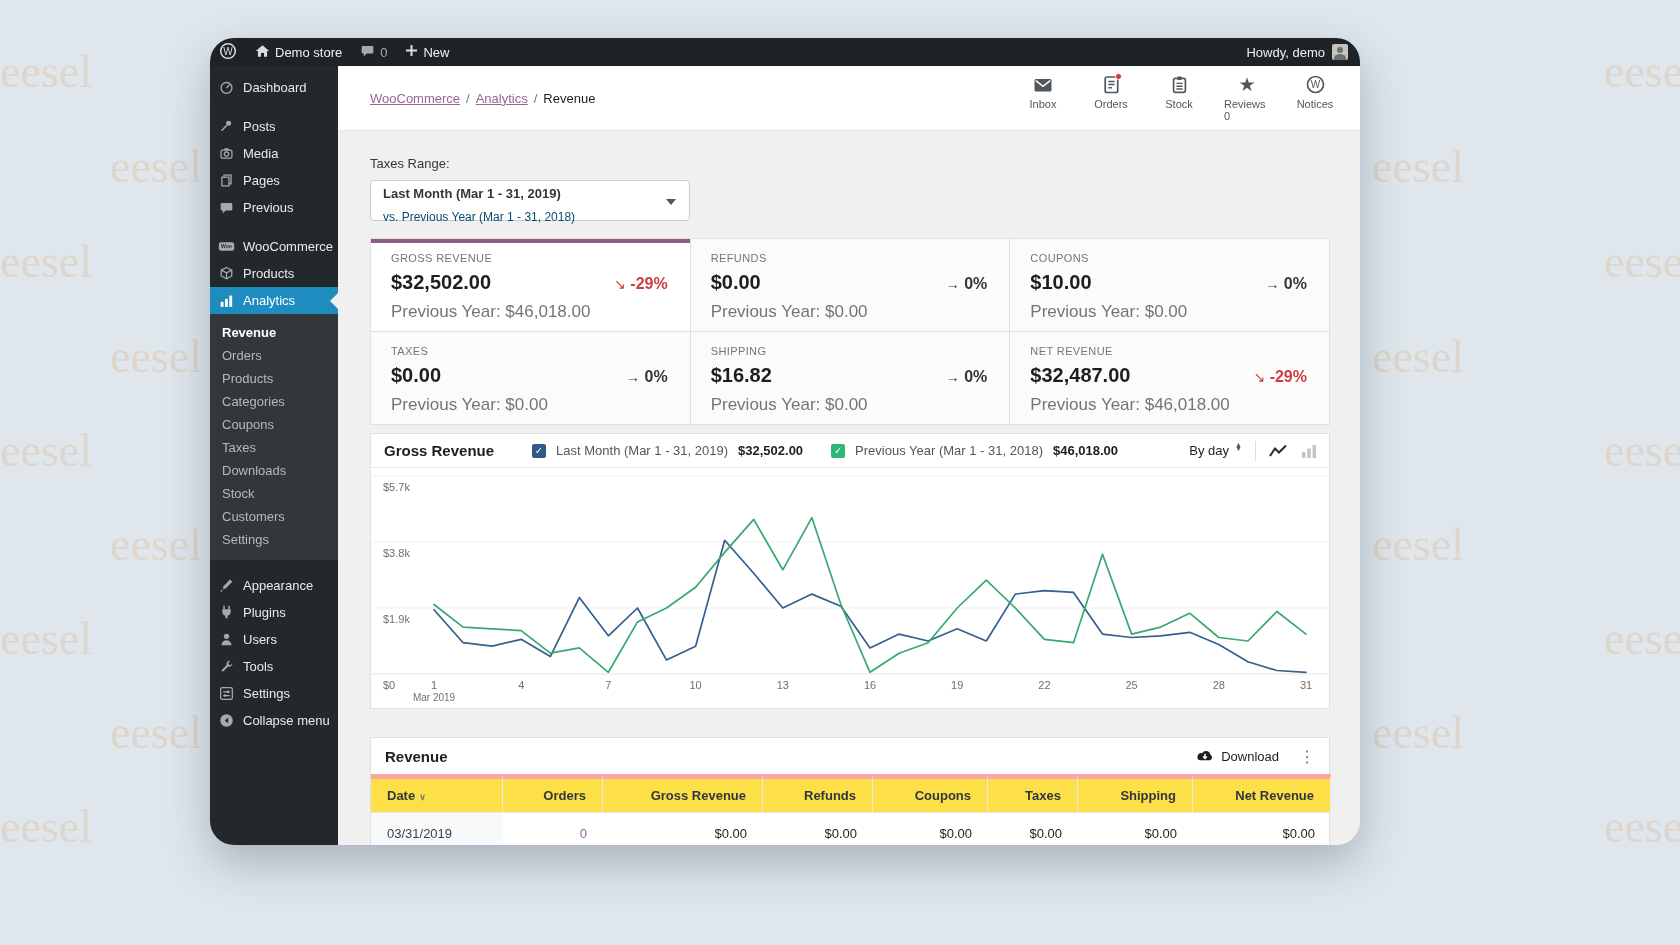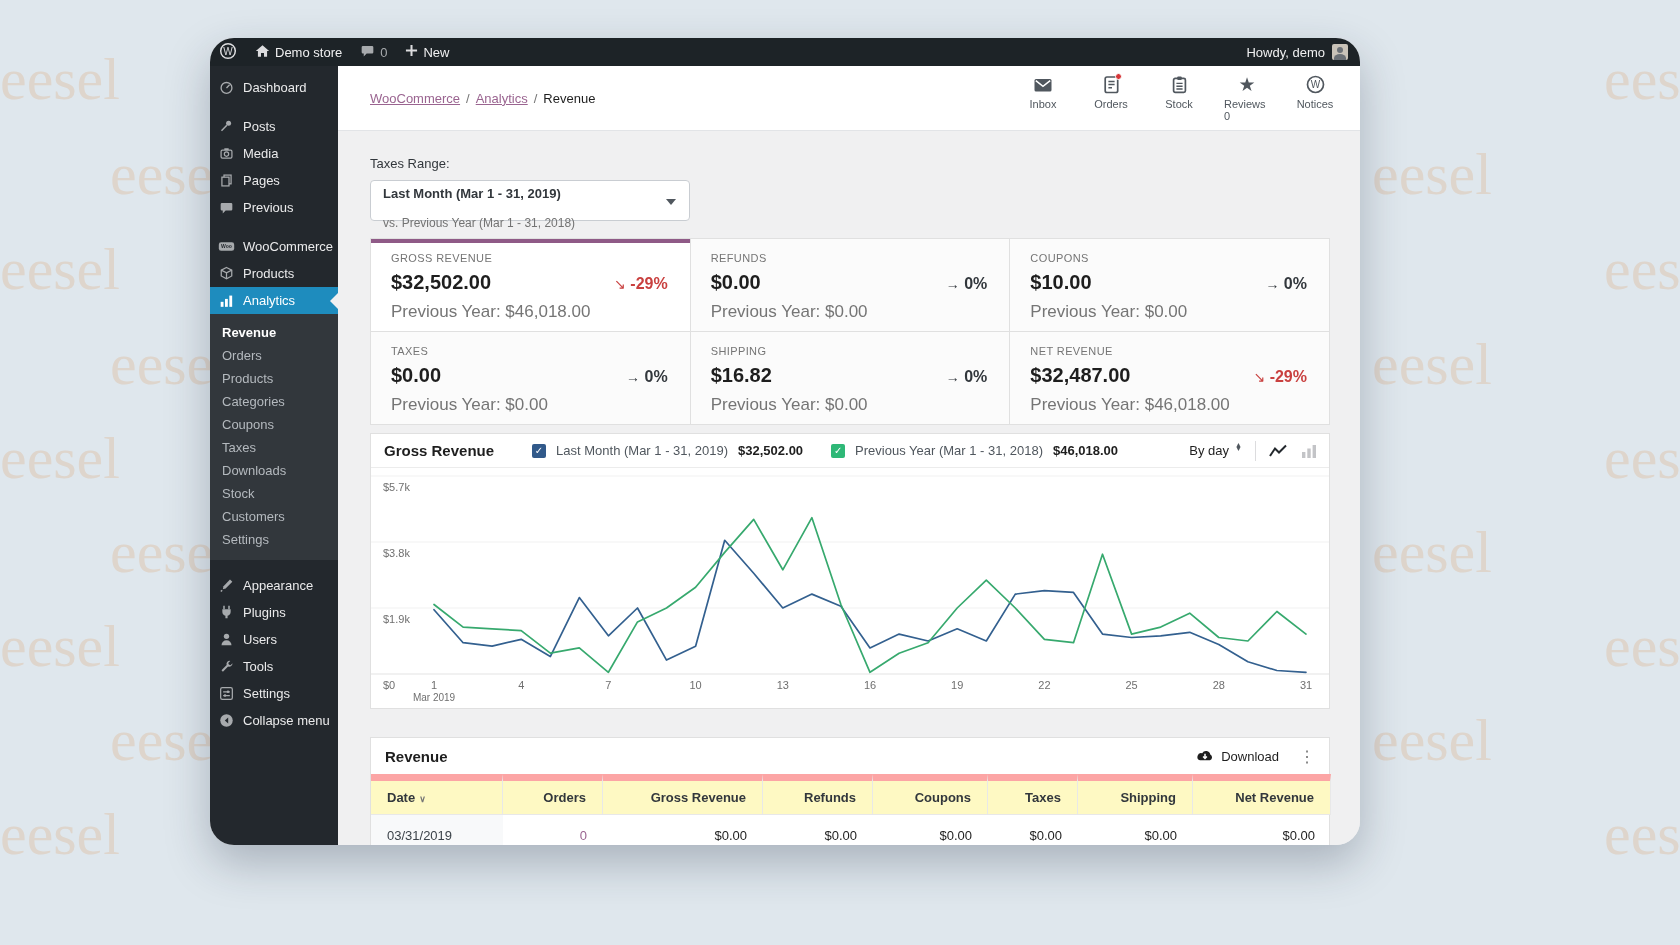--- a/index.html
+++ b/index.html
@@ -1,20 +1,20 @@
 <!DOCTYPE html>
 <html><head>
 <meta charset="utf-8">
 <style>
   * { margin:0; padding:0; box-sizing:border-box; }
   html,body { width:1680px; height:945px; overflow:hidden; }
   body { background:#dfe7ed; font-family:"Liberation Sans", sans-serif; position:relative; }
 
   
-  .wm { position:absolute; font-family:"Liberation Serif", serif; font-size:60px; color:#ded5cc; user-select:none; white-space:nowrap; }
+  .wm { position:absolute; font-family:"Liberation Serif", serif; font-size:46px; color:#ded5cc; user-select:none; white-space:nowrap; }
 
   
   .window { position:absolute; left:210px; top:38px; width:1150px; height:807px;
             border-radius:24px; overflow:hidden; background:#f0f0f1;
             box-shadow:0 18px 45px rgba(30,40,60,.28); }
 
   
   .adminbar { position:absolute; left:0; top:0; width:100%; height:28px; background:#1d2327;
               display:flex; align-items:center; color:#f0f0f1; font-size:13px; z-index:5; }
   .ab-item { display:flex; align-items:center; gap:5px; padding:0 9px; height:100%; cursor:pointer; }
@@ -49,21 +49,21 @@
   .act-btn .aicon { height:20px; display:flex; align-items:center; justify-content:center; position:relative; }
   .act-btn .alabel { font-size:11px; color:#50575e; }
   .star-glyph { font-size:19px; line-height:19px; color:#50575e; }
   .red-dot { position:absolute; right:-2px; top:-2px; width:7px; height:7px; border-radius:50%; background:#d63638; border:1.5px solid #fff; }
 
   .content { position:relative; padding-left:32px; }
   .dr-label { margin-top:25px; font-size:13px; color:#32373c; }
   .dr-box { margin-top:9px; width:320px; height:41px; background:#fff; border:1px solid #c9cdd2; border-radius:4px;
             padding:5px 30px 5px 12px; position:relative; cursor:pointer; }
   .dr-primary { font-size:13px; font-weight:bold; color:#32373c; }
-  .dr-secondary { font-size:12px; color:#737373; margin-top:15px; }
+  .dr-secondary { font-size:12px; color:#0c4a6e; margin-top:9px; }
   .dr-caret { position:absolute; right:13px; top:18px; width:0; height:0;
               border-left:5px solid transparent; border-right:5px solid transparent; border-top:6px solid #50575e; }
 
   
   .cards { margin-top:17px; width:960px; display:grid; grid-template-columns:repeat(3,1fr); grid-auto-rows:92px;
            gap:1px; background:#e0e0e0; border:1px solid #e0e0e0; }
   .card { background:#fbfbfb; padding:13px 20px 0; position:relative; cursor:pointer; }
   .card.selected { background:#fff; }
   .card.selected .accent { position:absolute; left:0; top:0; width:100%; height:4px; background:#8f5a87; }
   .card-label { font-size:11px; color:#757575; letter-spacing:.4px; }
@@ -94,21 +94,21 @@
   .ctype .icon-btn { cursor:pointer; display:flex; }
 
   
   .table-panel { margin-top:28px; width:960px; background:#fff; border:1px solid #e0e0e0; }
   .table-head { height:36px; display:flex; align-items:center; padding:0 14px; }
   .table-title { font-size:15px; font-weight:bold; color:#1e1e1e; }
   .download { margin-left:auto; display:flex; align-items:flex-start; gap:7px; cursor:pointer; }
   .download-label { font-size:13px; color:#1e1e1e; }
   .kebab { margin-left:20px; font-size:16px; color:#757575; cursor:pointer; letter-spacing:0; }
   .tgrid { display:grid; grid-template-columns:132px 100px 160px 110px 115px 90px 115px 138px; }
-  .th { background:#fef9c3; border-top:7px solid #fca5a5; border-bottom:1px solid #e8e8e8; border-right:1px solid #e8e8e8;
+  .th { background:#fde047; border-top:5px solid #fca5a5; border-bottom:1px solid #e8e8e8; border-right:1px solid #e8e8e8;
         font-size:13px; font-weight:bold; color:#32373c; padding:9px 16px; text-align:right; cursor:pointer; }
   .th:last-child { border-right:none; }
   .th.left { text-align:left; }
   .sort-caret { font-size:9px; color:#757575; margin-left:4px; }
   .td { font-size:13px; color:#1e1e1e; padding:13px 16px; text-align:right; border-bottom:1px solid #f0f0f1; }
   .td.left { text-align:left; background:#f8f9fa; color:#3c434a; }
   .td a { color:#9a6490; }
   svg text { font-family:"Liberation Sans", sans-serif; }
 </style>
 </head>

